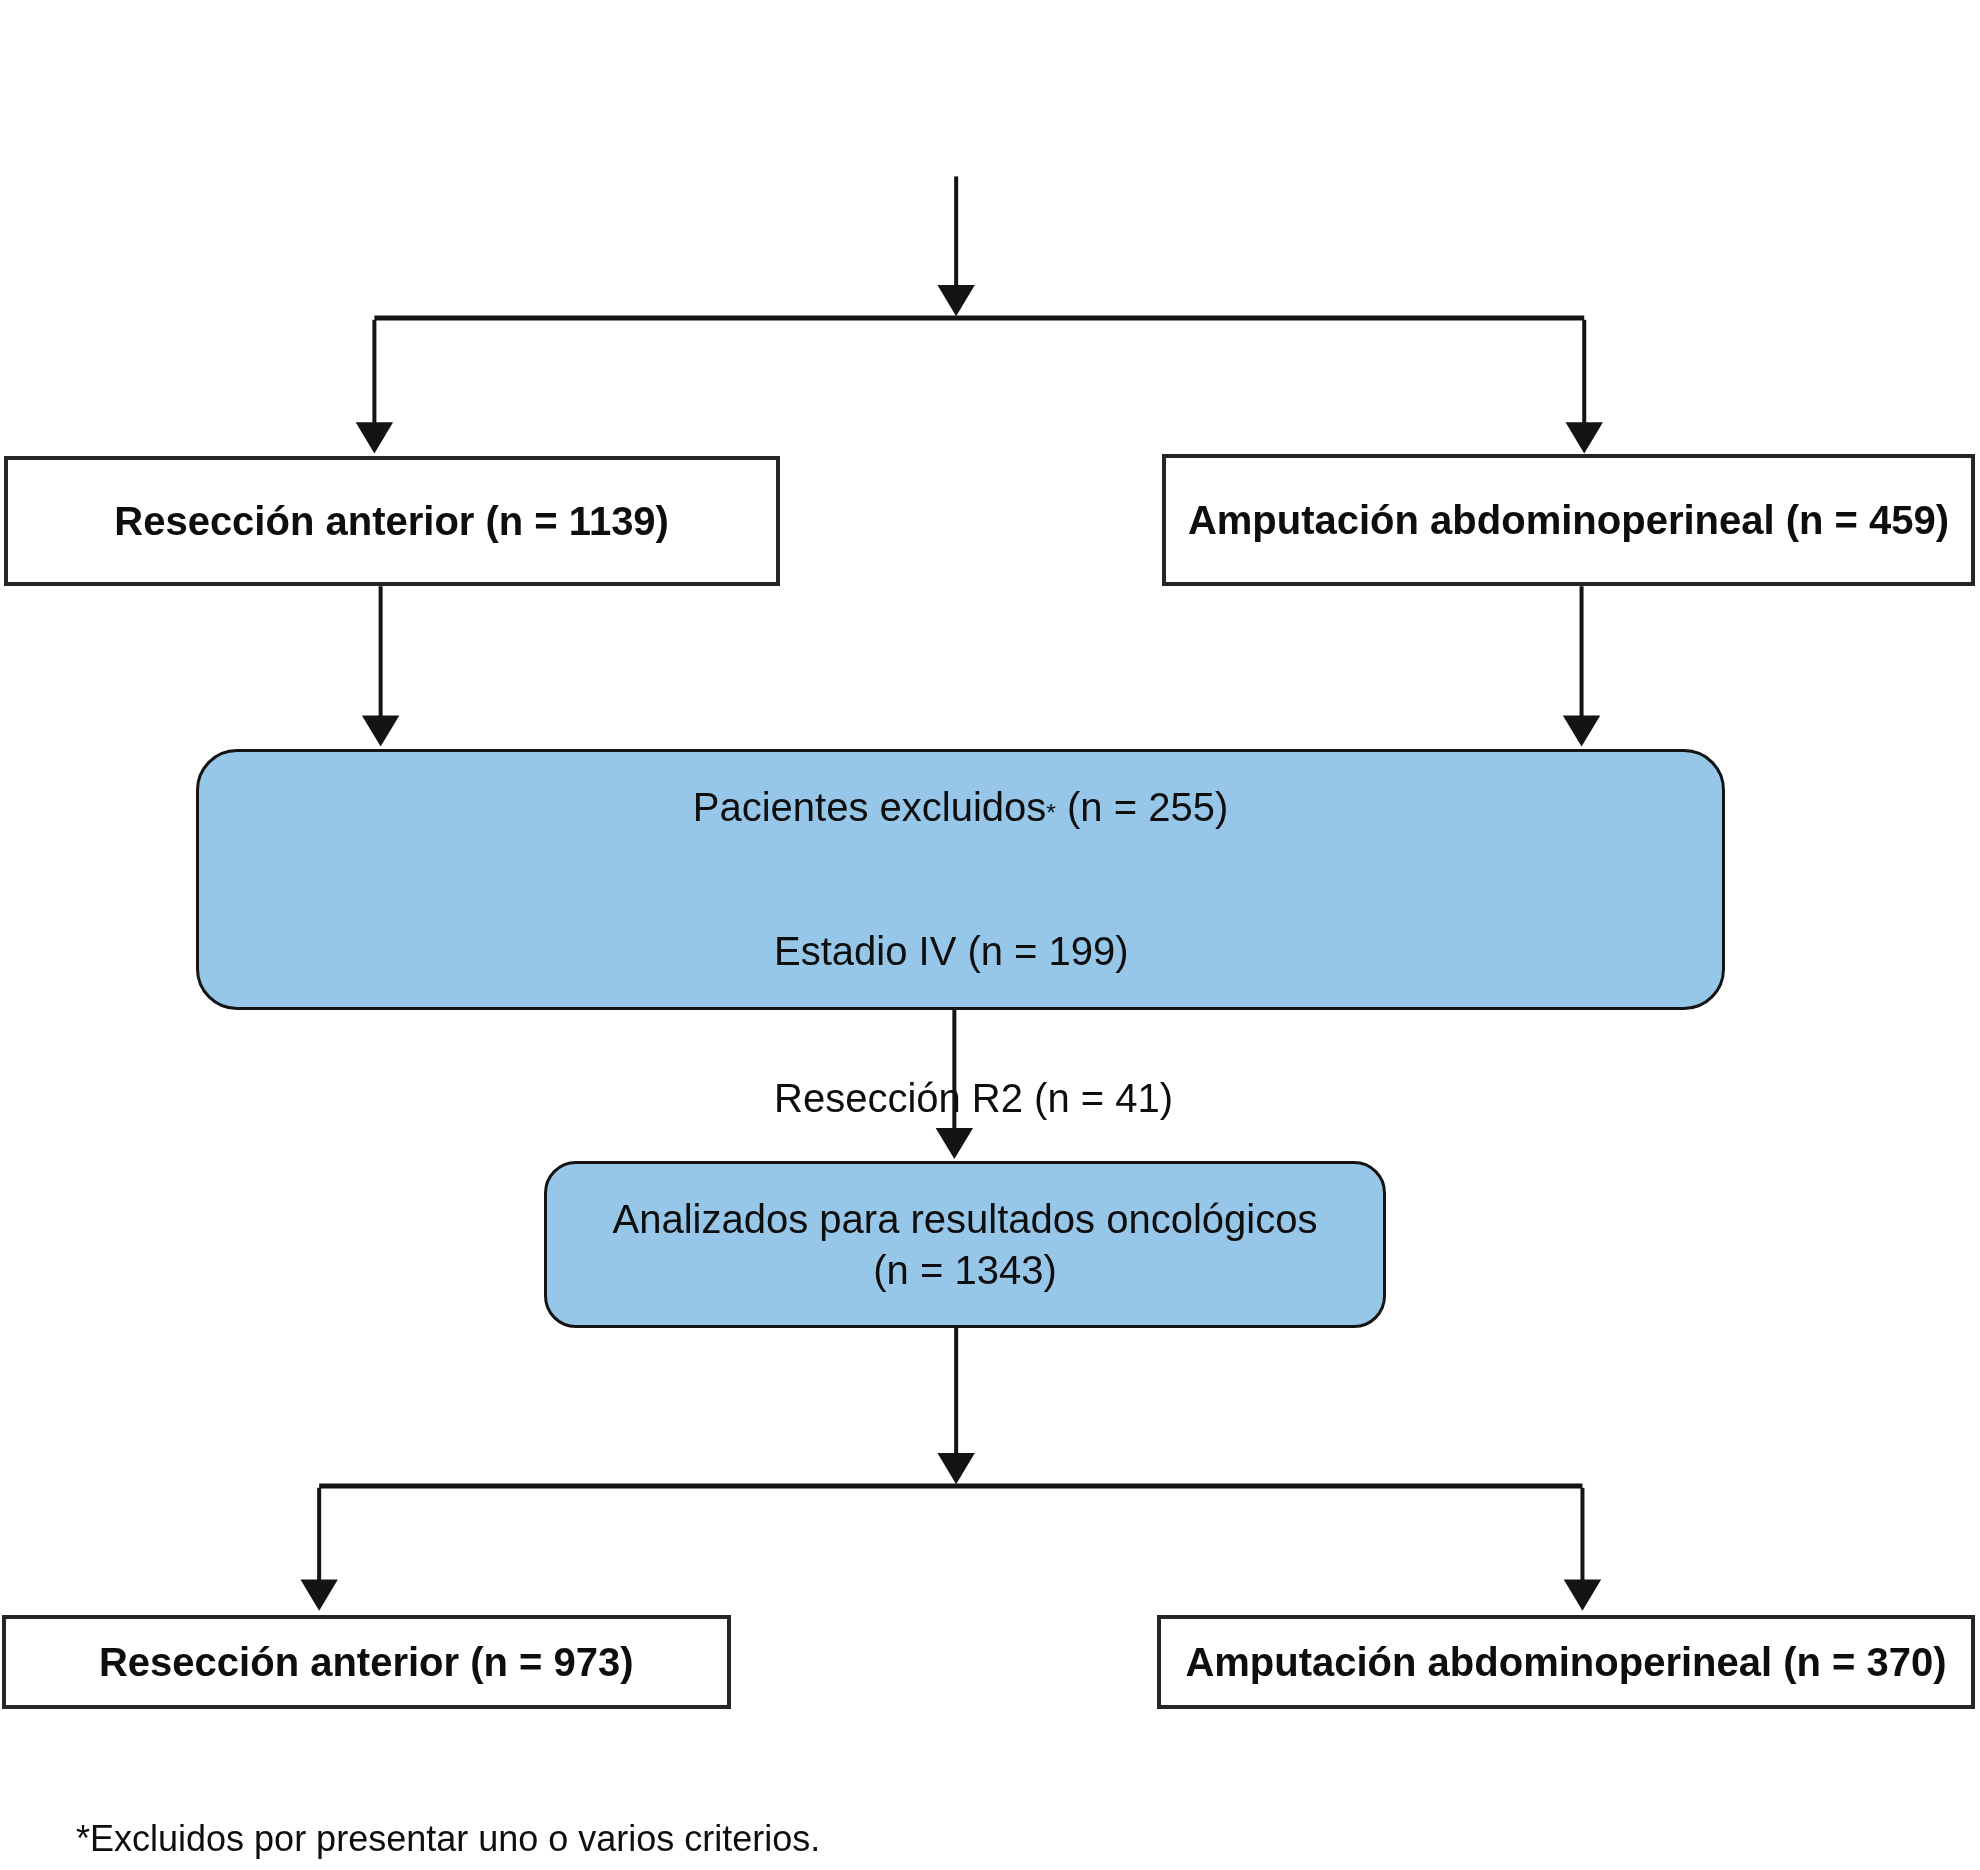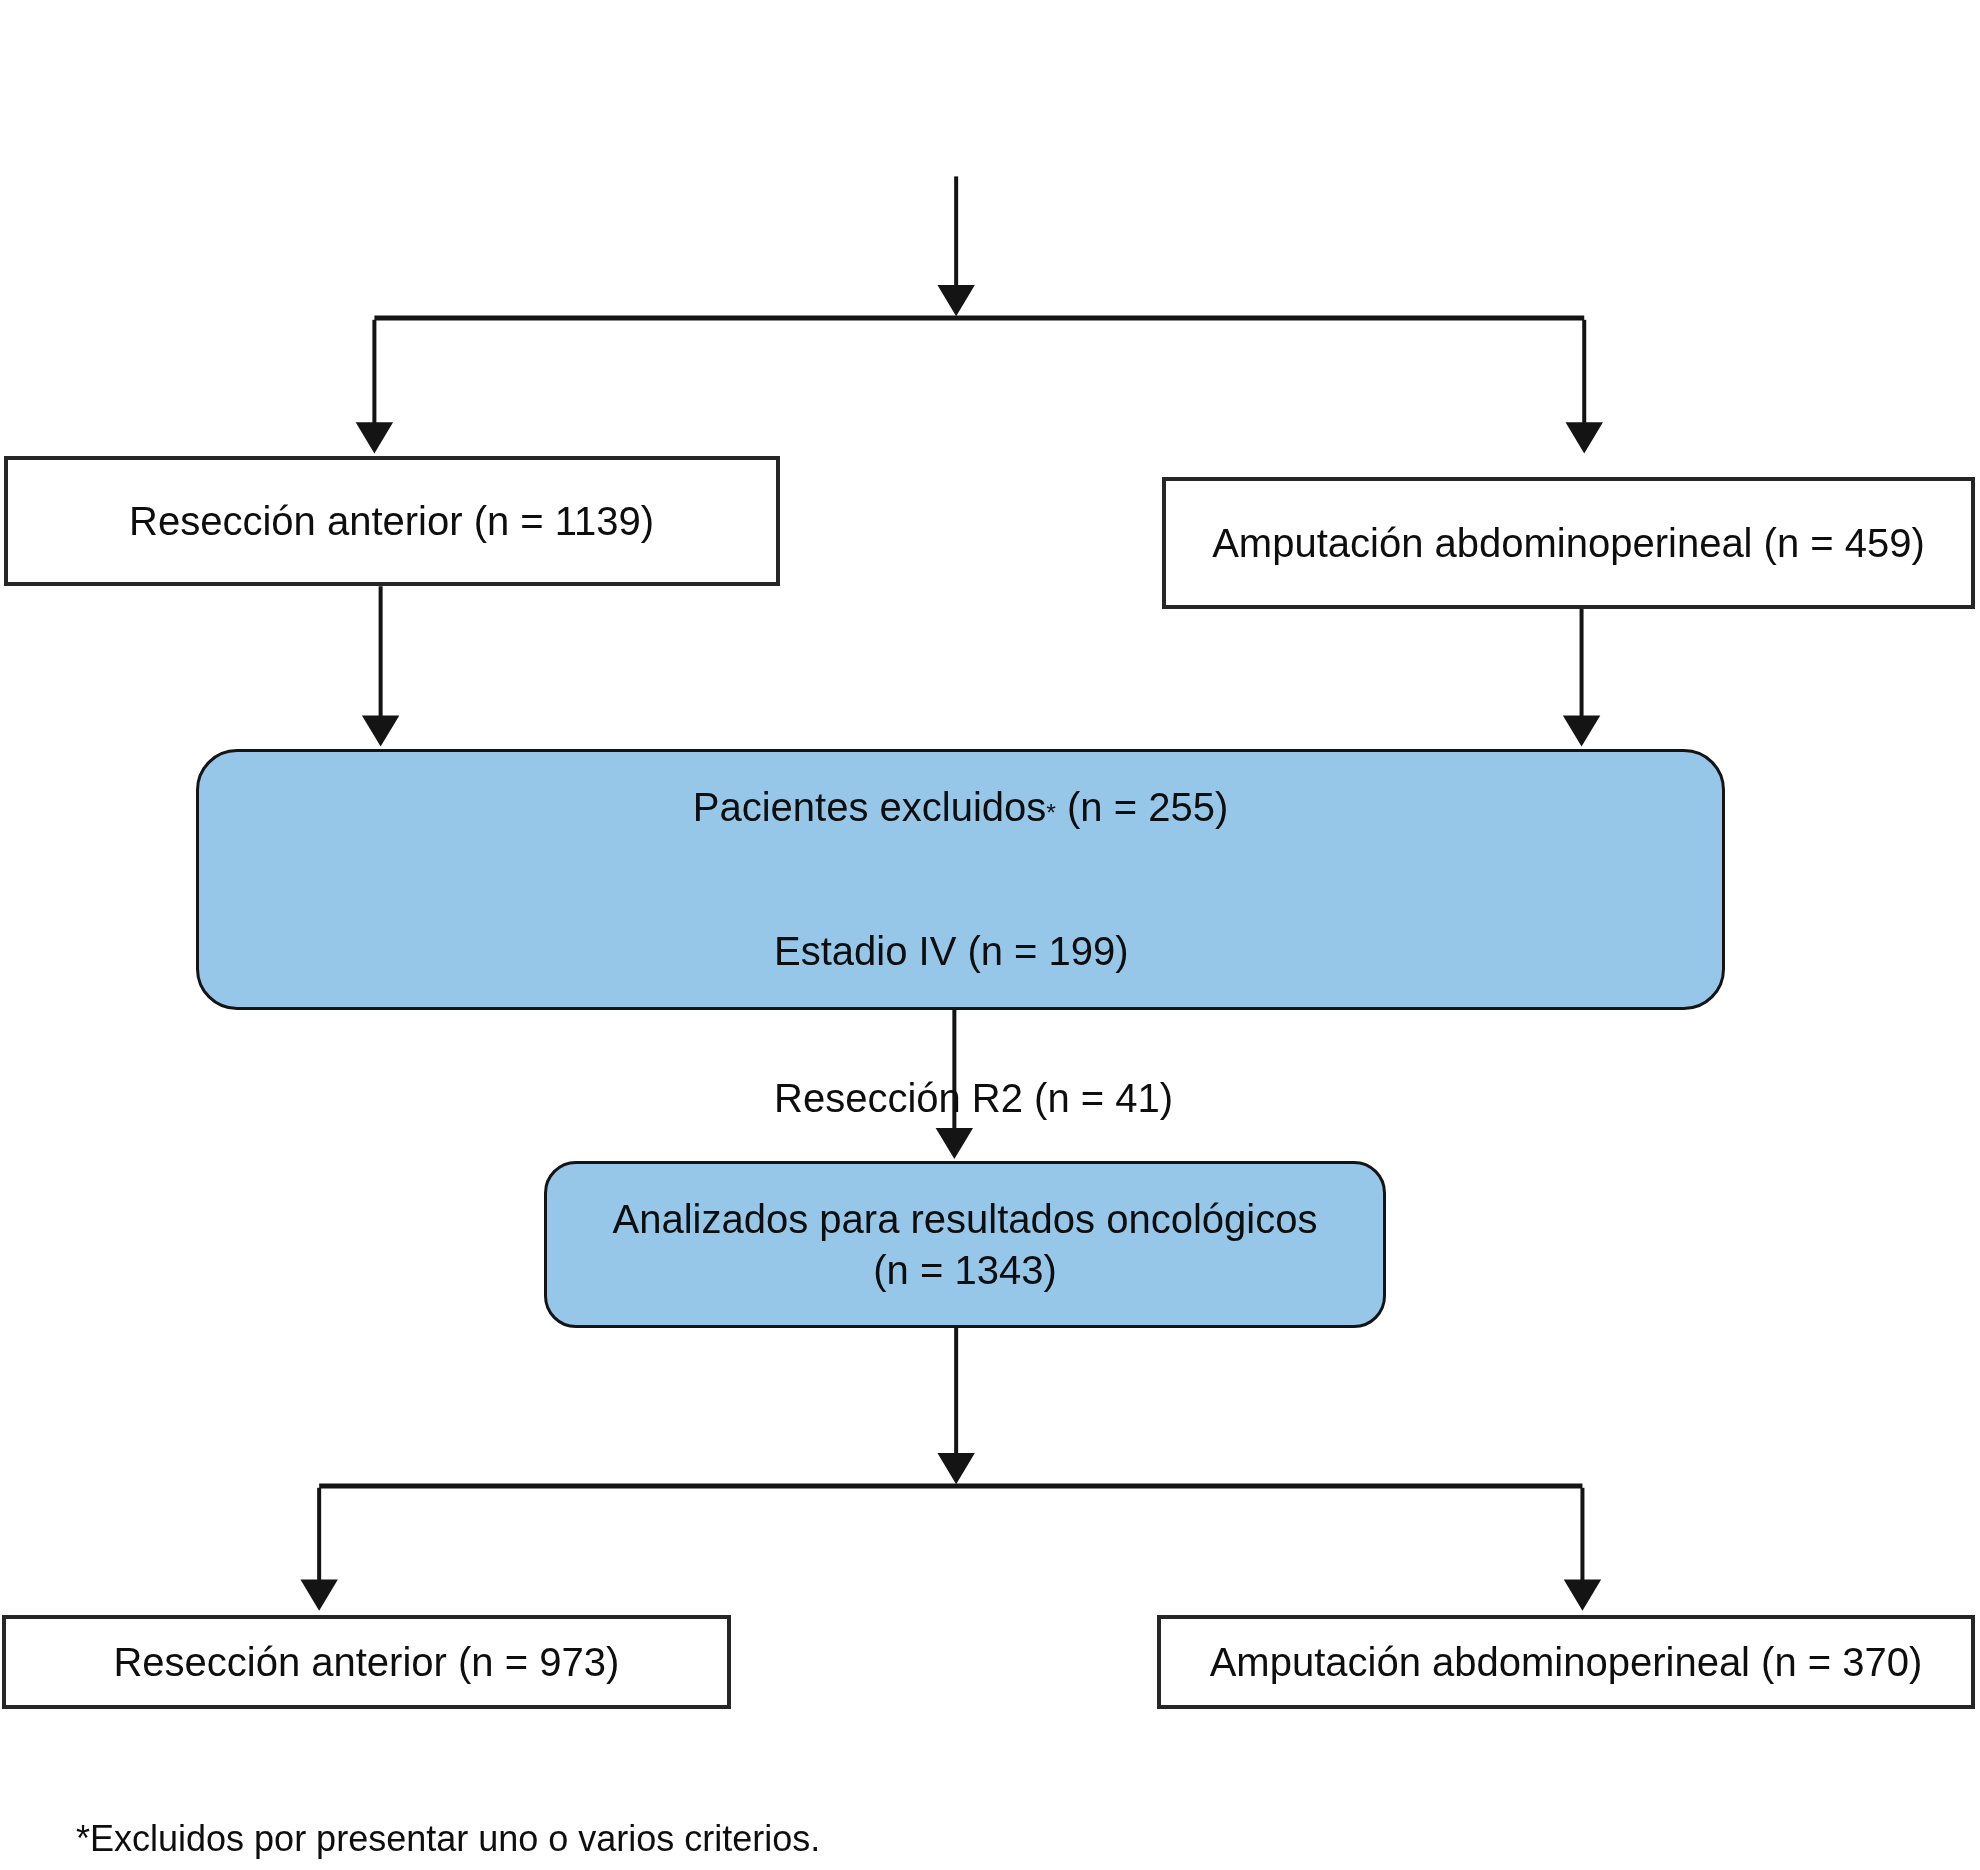--- a/index.html
+++ b/index.html
@@ -32,20 +32,21 @@
   .node .line { white-space: pre-wrap; }
   .blue {
     background: var(--blue, #96C6E8);
     border: 3.6px solid var(--line, #141414);
   }
   .round-lg { border-radius: 32px; }
   .round-xl { border-radius: 41px; }
   .white {
     background: var(--white, #ffffff);
     border: 4.5px solid var(--line-heavy, #262626);
+    font-weight: bold;
   }
   .excl {
     justify-content: flex-start;
     padding-top: 30px;
   }
   .excl-items {
     position: absolute;
     left: 575px;
     top: 77px;
     text-align: left;
@@ -105,21 +106,21 @@
       <polygon points="358,1808 337,1773 379,1773"></polygon>
       <polygon points="1776,1808 1755,1773 1797,1773"></polygon>
     </g>
   </svg>
 
 
   <div class="node white" style="left:3.6px; top:456px; width:776px; height:130px;">
     <div class="line">Resección anterior (n = 1139)</div>
   </div>
 
-  <div class="node white" style="left:1162px; top:454px; width:813px; height:132px;margin-top:23px;">
+  <div class="node white" style="left:1162px; top:454px; width:813px; height:132px;">
     <div class="line">Amputación abdominoperineal (n = 459)</div>
   </div>
 
   <div class="node blue round-xl excl" style="left:196px; top:749px; width:1529px; height:261px;">
     <div class="line"><span>Pacientes excluidos</span><sup class="star">*</sup><span> (n = 255)</span></div>
     <div class="excl-items">
       <div class="line">Estadio IV (n = 199)</div>
       <div class="line">Resección R2 (n = 41)</div>
       <div class="line">Exitus postoperatorios (n = 47)</div>
     </div>

